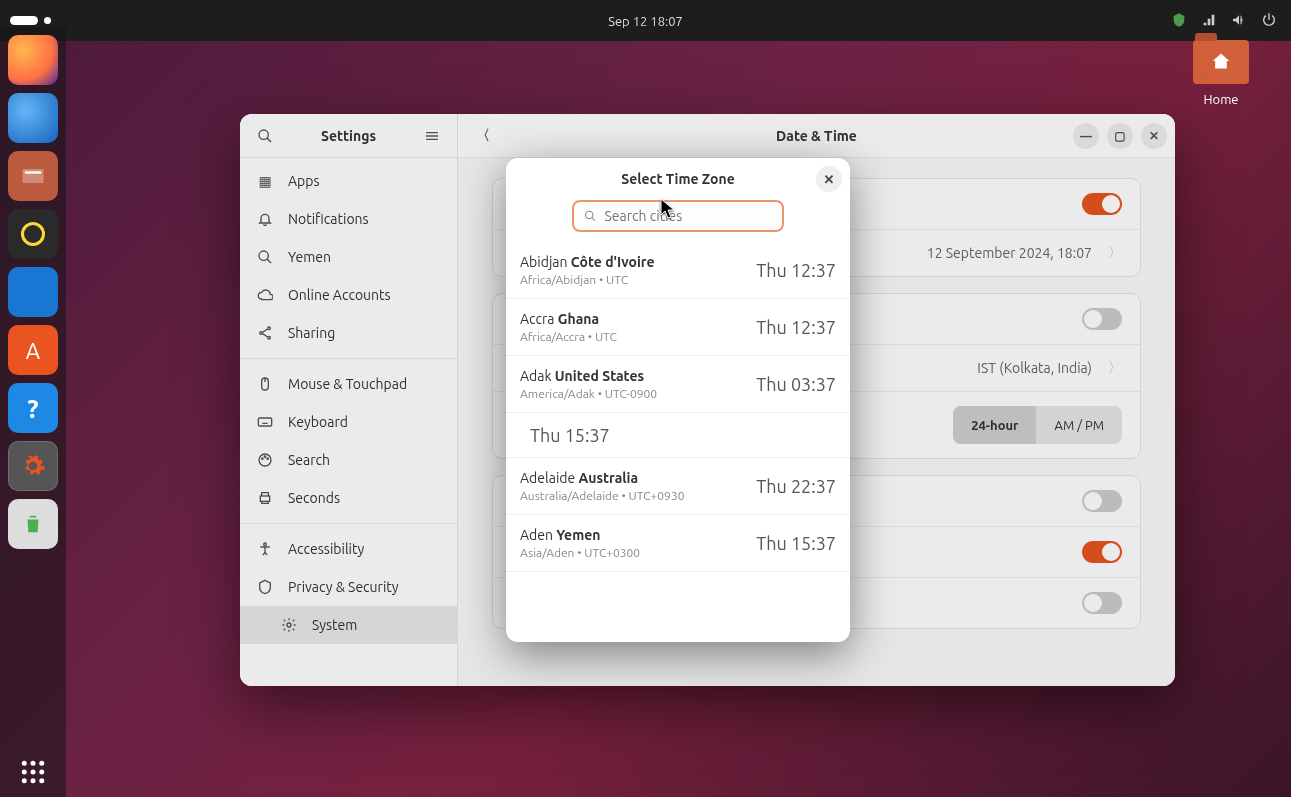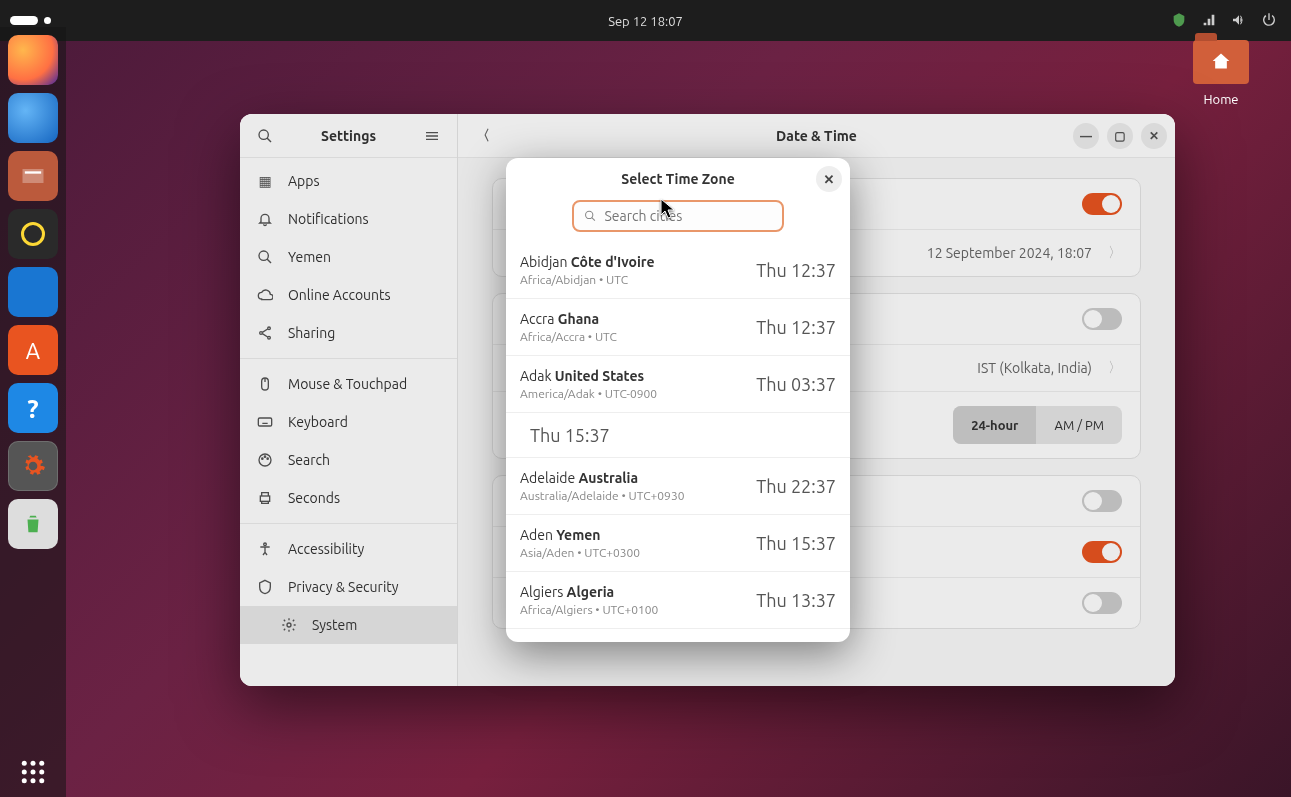--- a/index.html
+++ b/index.html
@@ -393,27 +393,20 @@
         </div>
         <div class="time">Thu 22:37</div>
       </div>
       <div class="tz-item">
         <div>
           <div class="l1"><span>Aden</span>  <span class="country">Yemen</span></div>
           <div class="l2">Asia/Aden   •   UTC+0300</div>
         </div>
         <div class="time">Thu 15:37</div>
       </div>
-      <div class="tz-item">
-        <div>
-          <div class="l1"><span>Algiers</span>  <span class="country">Algeria</span></div>
-          <div class="l2">Africa/Algiers   •   UTC+0100</div>
-        </div>
-        <div class="time">Thu 13:37</div>
-      </div>
     </div>
 </div>
 
 <div class="cursor">
   <svg width="16" height="22" viewBox="0 0 16 22">
       <path d="M1 1l0 16 4-4 3 7 3-1-3-7 6 0z" fill="#000" stroke="#fff" stroke-width="1"></path>
     </svg>
 </div>
 
 </body></html>

